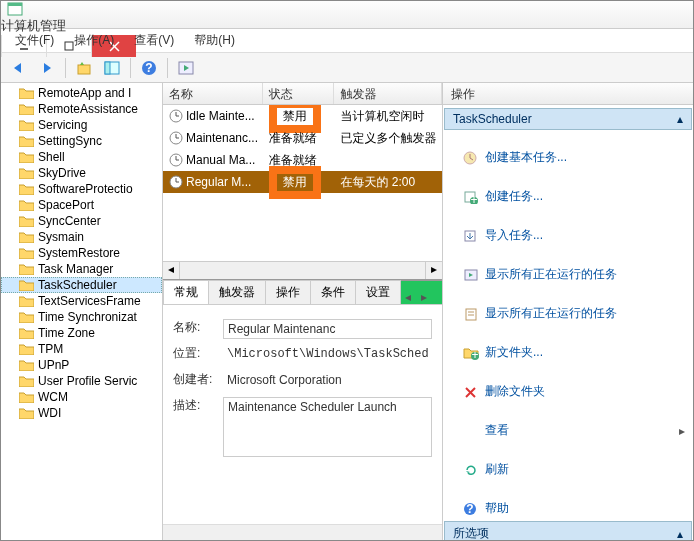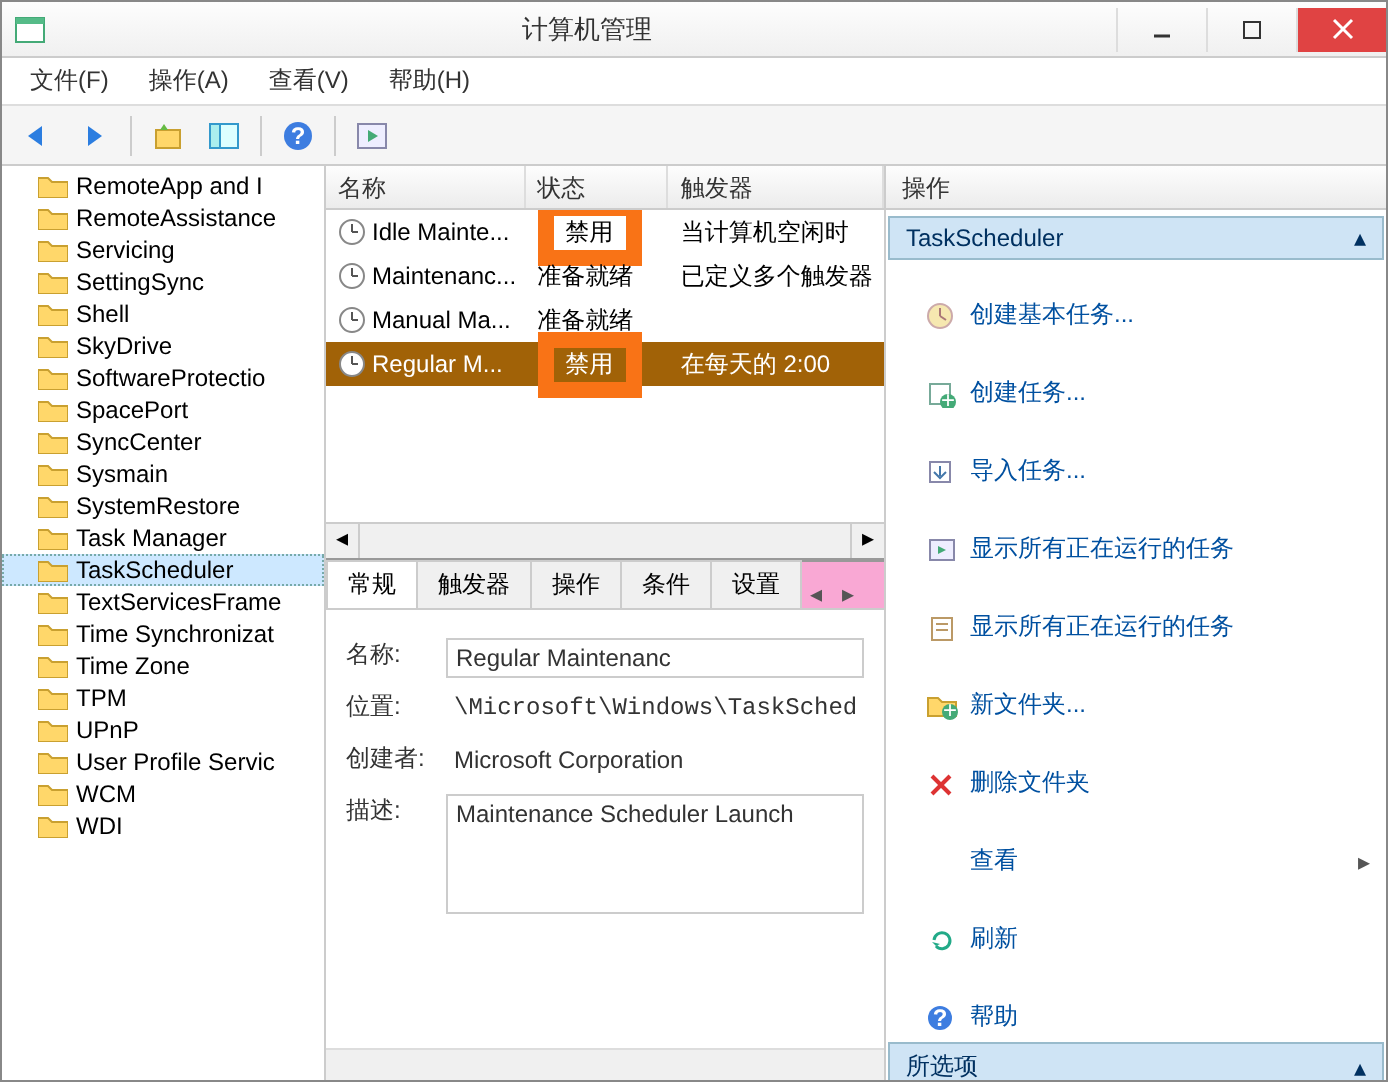--- a/index.html
+++ b/index.html
@@ -1,18 +1,18 @@
 <!DOCTYPE html>
 <html><head>
 <meta charset="utf-8">
 <style>
 * { box-sizing: border-box; margin: 0; padding: 0; font-family: "Microsoft YaHei", "Segoe UI", sans-serif; font-size: 12px; }
 body { background: #fff; width: 694px; height: 541px; overflow: hidden; border: 1px solid #888; }
 
-.titlebar { height: 28px; background: linear-gradient(#fdfdfd,#f0f0f0); display: flex; align-items: center; border-bottom: 1px solid #ccc; }
+.titlebar { height: 28px; background: linear-gradient(#fdfdfd,#f0f0f0); display: flex; align-items: flex-start; border-bottom: 1px solid #ccc; flex-direction: column; }
 .titlebar .icon { width: 16px; height: 16px; margin: 0 6px; }
 .titlebar .title { flex: 1; text-align: center; font-size: 13px; color: #333; }
 .winbtns { display: flex; }
 .winbtn { width: 45px; height: 22px; display: flex; align-items: center; justify-content: center; border-left: 1px solid #ddd; }
 .winbtn.close { background: #e04343; color: #fff; }
 
 .menubar { height: 24px; display: flex; align-items: center; padding: 0 4px; border-bottom: 1px solid #ddd; }
 .menubar span { padding: 2px 10px; color: #333; }
 
 .toolbar { height: 30px; display: flex; align-items: center; padding: 2px 6px; border-bottom: 1px solid #ccc; gap: 4px; background: #f5f5f5; }
@@ -39,21 +39,21 @@
 .row .cstatus { width: 72px; }
 .row .ctrig { width: 108px; }
 .row.sel { background: #a16207; color: #fff; }
 .row.sel .cname { color: #fff; }
 .clock-ico { width: 14px; height: 14px; margin-right: 3px; flex-shrink: 0; }
 .redbox { border: 8px solid #f97316; padding: 0 6px; display: inline-block; }
 
 .task-scroll { height: 18px; background: #f0f0f0; border-top: 1px solid #ccc; display: flex; }
 
 .detail { flex: 1; display: flex; flex-direction: column; }
-.tabs { display: flex; height: 24px; background: #f9a8d4; border-bottom: 1px solid #ccc; align-items: flex-end; }
+.tabs { display: flex; height: 24px; background: #22c55e; border-bottom: 1px solid #ccc; align-items: flex-end; }
 .tab { padding: 3px 10px; border: 1px solid #ccc; border-bottom: none; margin-right: -1px; background: #f0f0f0; }
 .tab.active { background: #fff; }
 .tabarrow { width: 16px; text-align: center; color: #555; }
 .detail-body { flex: 1; padding: 8px 10px; overflow: auto; }
 .detail-row { display: flex; margin: 6px 0; }
 .detail-row .lbl { width: 50px; color: #333; }
 .detail-row .val { flex: 1; border: 1px solid #ccc; padding: 2px 4px; color: #333; background: #fff; min-height: 20px; white-space: nowrap; overflow: hidden; }
 .hscroll { height: 17px; background: #f0f0f0; border-top: 1px solid #ddd; }
 
 .actions { flex: 1; display: flex; flex-direction: column; }

